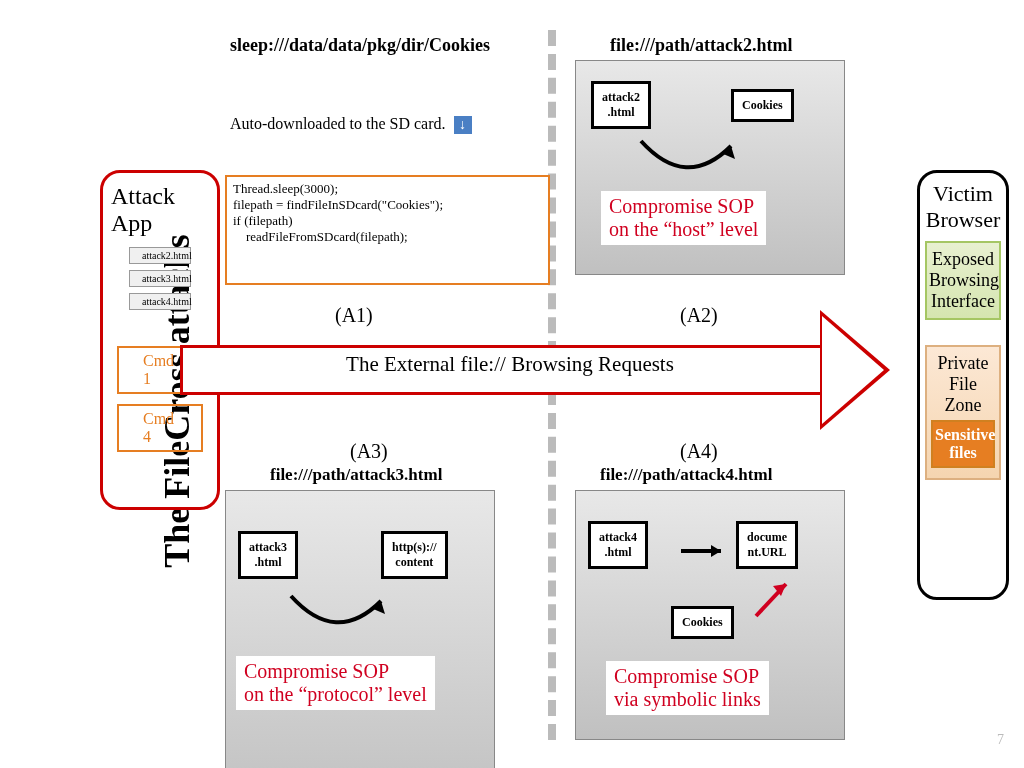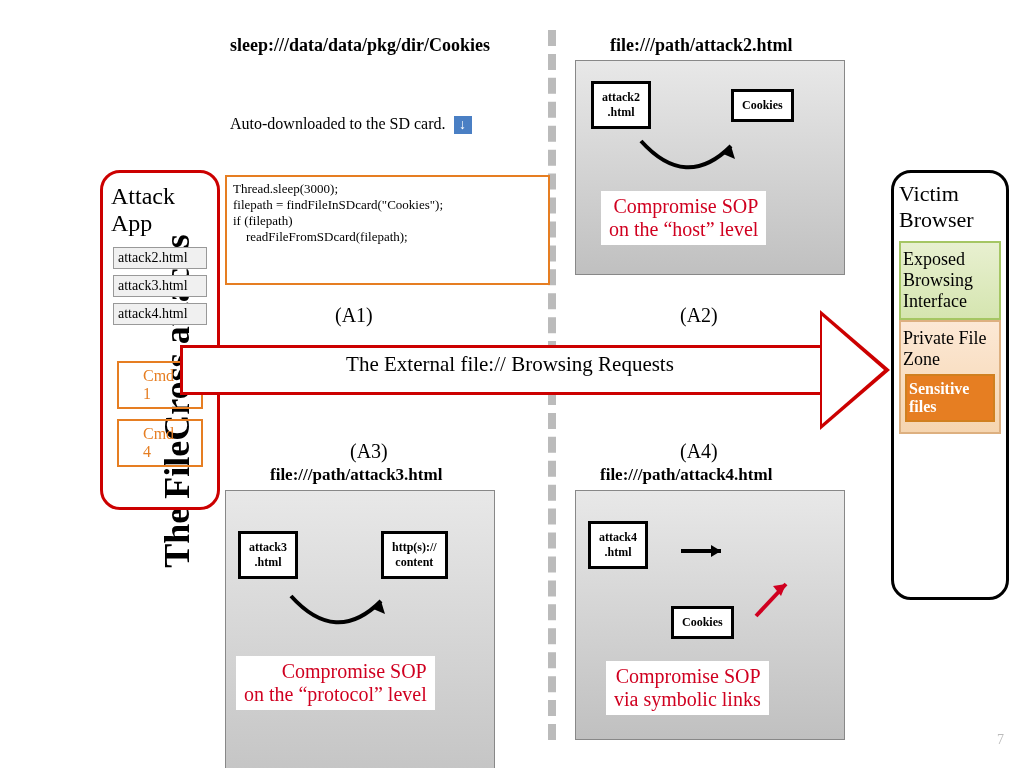--- a/index.html
+++ b/index.html
@@ -3,39 +3,39 @@
 <meta charset="utf-8">
 <style>
 *{box-sizing:border-box;margin:0;padding:0}
 body{font-family:"Times New Roman",serif;width:1024px;height:768px;position:relative;background:#fff;overflow:hidden}
 .vtitle{position:absolute;left:10px;top:380px;transform:rotate(-90deg);transform-origin:center;font-size:36px;font-weight:bold;white-space:nowrap}
 .topurl{position:absolute;font-weight:bold;font-size:18px}
 .autodl{position:absolute;left:230px;top:115px;font-size:16px}
 .dlicon{display:inline-block;width:18px;height:18px;background:#4a7fc4;color:#fff;text-align:center;line-height:18px;font-size:14px;vertical-align:middle;margin-left:4px}
 .attackapp{position:absolute;left:100px;top:170px;width:120px;height:340px;border:3px solid #c00;border-radius:20px;padding:10px 8px;}
 .attackapp .title{font-size:24px;margin-bottom:10px}
-.afile{border:1px solid #999;background:#f0f0f0;font-size:14px;padding:2px 4px;margin:6px 2px}
+.afile{border:1px solid #999;background:#f0f0f0;font-size:10px;padding:2px 12px;margin:6px 18px}
 .cmdbtn{border:2px solid #e67e22;color:#e67e22;font-size:16px;padding:4px 24px;margin:10px 6px}
 .execbox{position:absolute;left:225px;top:175px;width:325px;height:110px;border:2px solid #e67e22;padding:4px 6px;font-size:13px;text-align:left}
 .execbox .etitle{color:#e67e22;font-size:18px;text-align:center;margin-bottom:2px}
 .bigarrow{position:absolute;left:180px;top:310px;width:730px;height:120px}
 .arrowshaft{position:absolute;left:0;top:35px;width:640px;height:50px;border:3px solid #c00;border-right:none;background:#fff}
 .arrowhead{position:absolute;left:640px;top:0;width:0;height:0;border-top:60px solid transparent;border-bottom:60px solid transparent;border-left:70px solid #c00}
 .arrowhead::after{content:"";position:absolute;left:-68px;top:-54px;width:0;height:0;border-top:54px solid transparent;border-bottom:54px solid transparent;border-left:62px solid #fff}
 .arrowtext{position:absolute;left:30px;top:42px;font-size:21px;width:600px;text-align:center}
 .lbl{position:absolute;font-size:20px}
-.victim{position:absolute;right:15px;top:170px;width:118px;height:430px;border:3px solid #000;border-radius:20px;padding:8px 5px;text-align:left}
+.victim{position:absolute;right:15px;top:170px;width:92px;height:430px;border:3px solid #000;border-radius:20px;padding:8px 5px;text-align:center}
 .victim .title{font-size:22px;margin-bottom:8px}
-.vbox1{border:2px solid #a5c663;background:linear-gradient(#e8f0d0,#d5e5b0);font-size:18px;padding:6px 2px;margin-bottom:0}
+.vbox1{border:2px solid #a5c663;background:linear-gradient(#e8f0d0,#d5e5b0);font-size:18px;padding:6px 2px;margin-bottom:25px}
 .vbox2{border:2px solid #ddb080;background:linear-gradient(#fce8d5,#f5d5b0);font-size:18px;padding:6px 2px}
 .vbox3{border:2px solid #d08020;background:#e67e22;color:#fff;font-size:16px;font-weight:bold;padding:4px 2px;margin:4px 2px 4px}
 .panel{position:absolute;width:270px;height:215px;border:1px solid #888;background:linear-gradient(#e8e8e8,#c0c0c0);padding:12px}
 .panelurl{position:absolute;font-weight:bold;font-size:17px}
 .pbox{position:absolute;background:#fff;border:3px solid #000;font-size:12px;font-weight:bold;text-align:center;padding:6px 8px}
-.redtext{position:absolute;background:#fff;color:#d00020;font-size:20px;text-align:right;padding:4px 8px}
+.redtext{position:absolute;background:#fff;color:#d00020;font-size:20px;text-align:left;padding:4px 8px}
 .divider{position:absolute;left:548px;top:30px;width:0;height:710px;border-left:8px dashed #bbb}
 .pagenum{position:absolute;right:20px;bottom:20px;color:#bbb;font-size:14px}
 svg.arrow{position:absolute;overflow:visible}
 </style>
 </head>
 <body>
 
 <div class="vtitle">The FileCross attacks</div>
 
 <div class="topurl" style="left:230px;top:35px">sleep:///data/data/pkg/dir/Cookies</div>
@@ -109,20 +109,22 @@
     <path d="M10,10 Q55,60 100,15" stroke="#000" stroke-width="4" fill="none"></path>
     <polygon points="100,15 90,22 104,28" fill="#000"></polygon>
   </svg>
   <div class="redtext" style="left:10px;top:165px;white-space:pre">Compromise SOP
 on the “protocol” level</div>
 </div>
 
 <div class="panel" style="left:575px;top:490px;height:250px">
   <div class="pbox" style="left:12px;top:30px;white-space:pre">attack4
 .html</div>
+  <div class="pbox" style="left:160px;top:30px;white-space:pre">docume
+nt.URL</div>
   <div class="pbox" style="left:95px;top:115px">Cookies</div>
   <svg class="arrow" style="left:105px;top:52px" width="60" height="20">
     <line x1="0" y1="8" x2="40" y2="8" stroke="#000" stroke-width="4"></line>
     <polygon points="40,8 30,2 30,14" fill="#000"></polygon>
   </svg>
   <svg class="arrow" style="left:175px;top:85px" width="50" height="50">
     <line x1="5" y1="40" x2="35" y2="8" stroke="#d00020" stroke-width="4"></line>
     <polygon points="35,8 22,10 30,20" fill="#d00020"></polygon>
   </svg>
   <div class="redtext" style="left:30px;top:170px;white-space:pre">Compromise SOP

